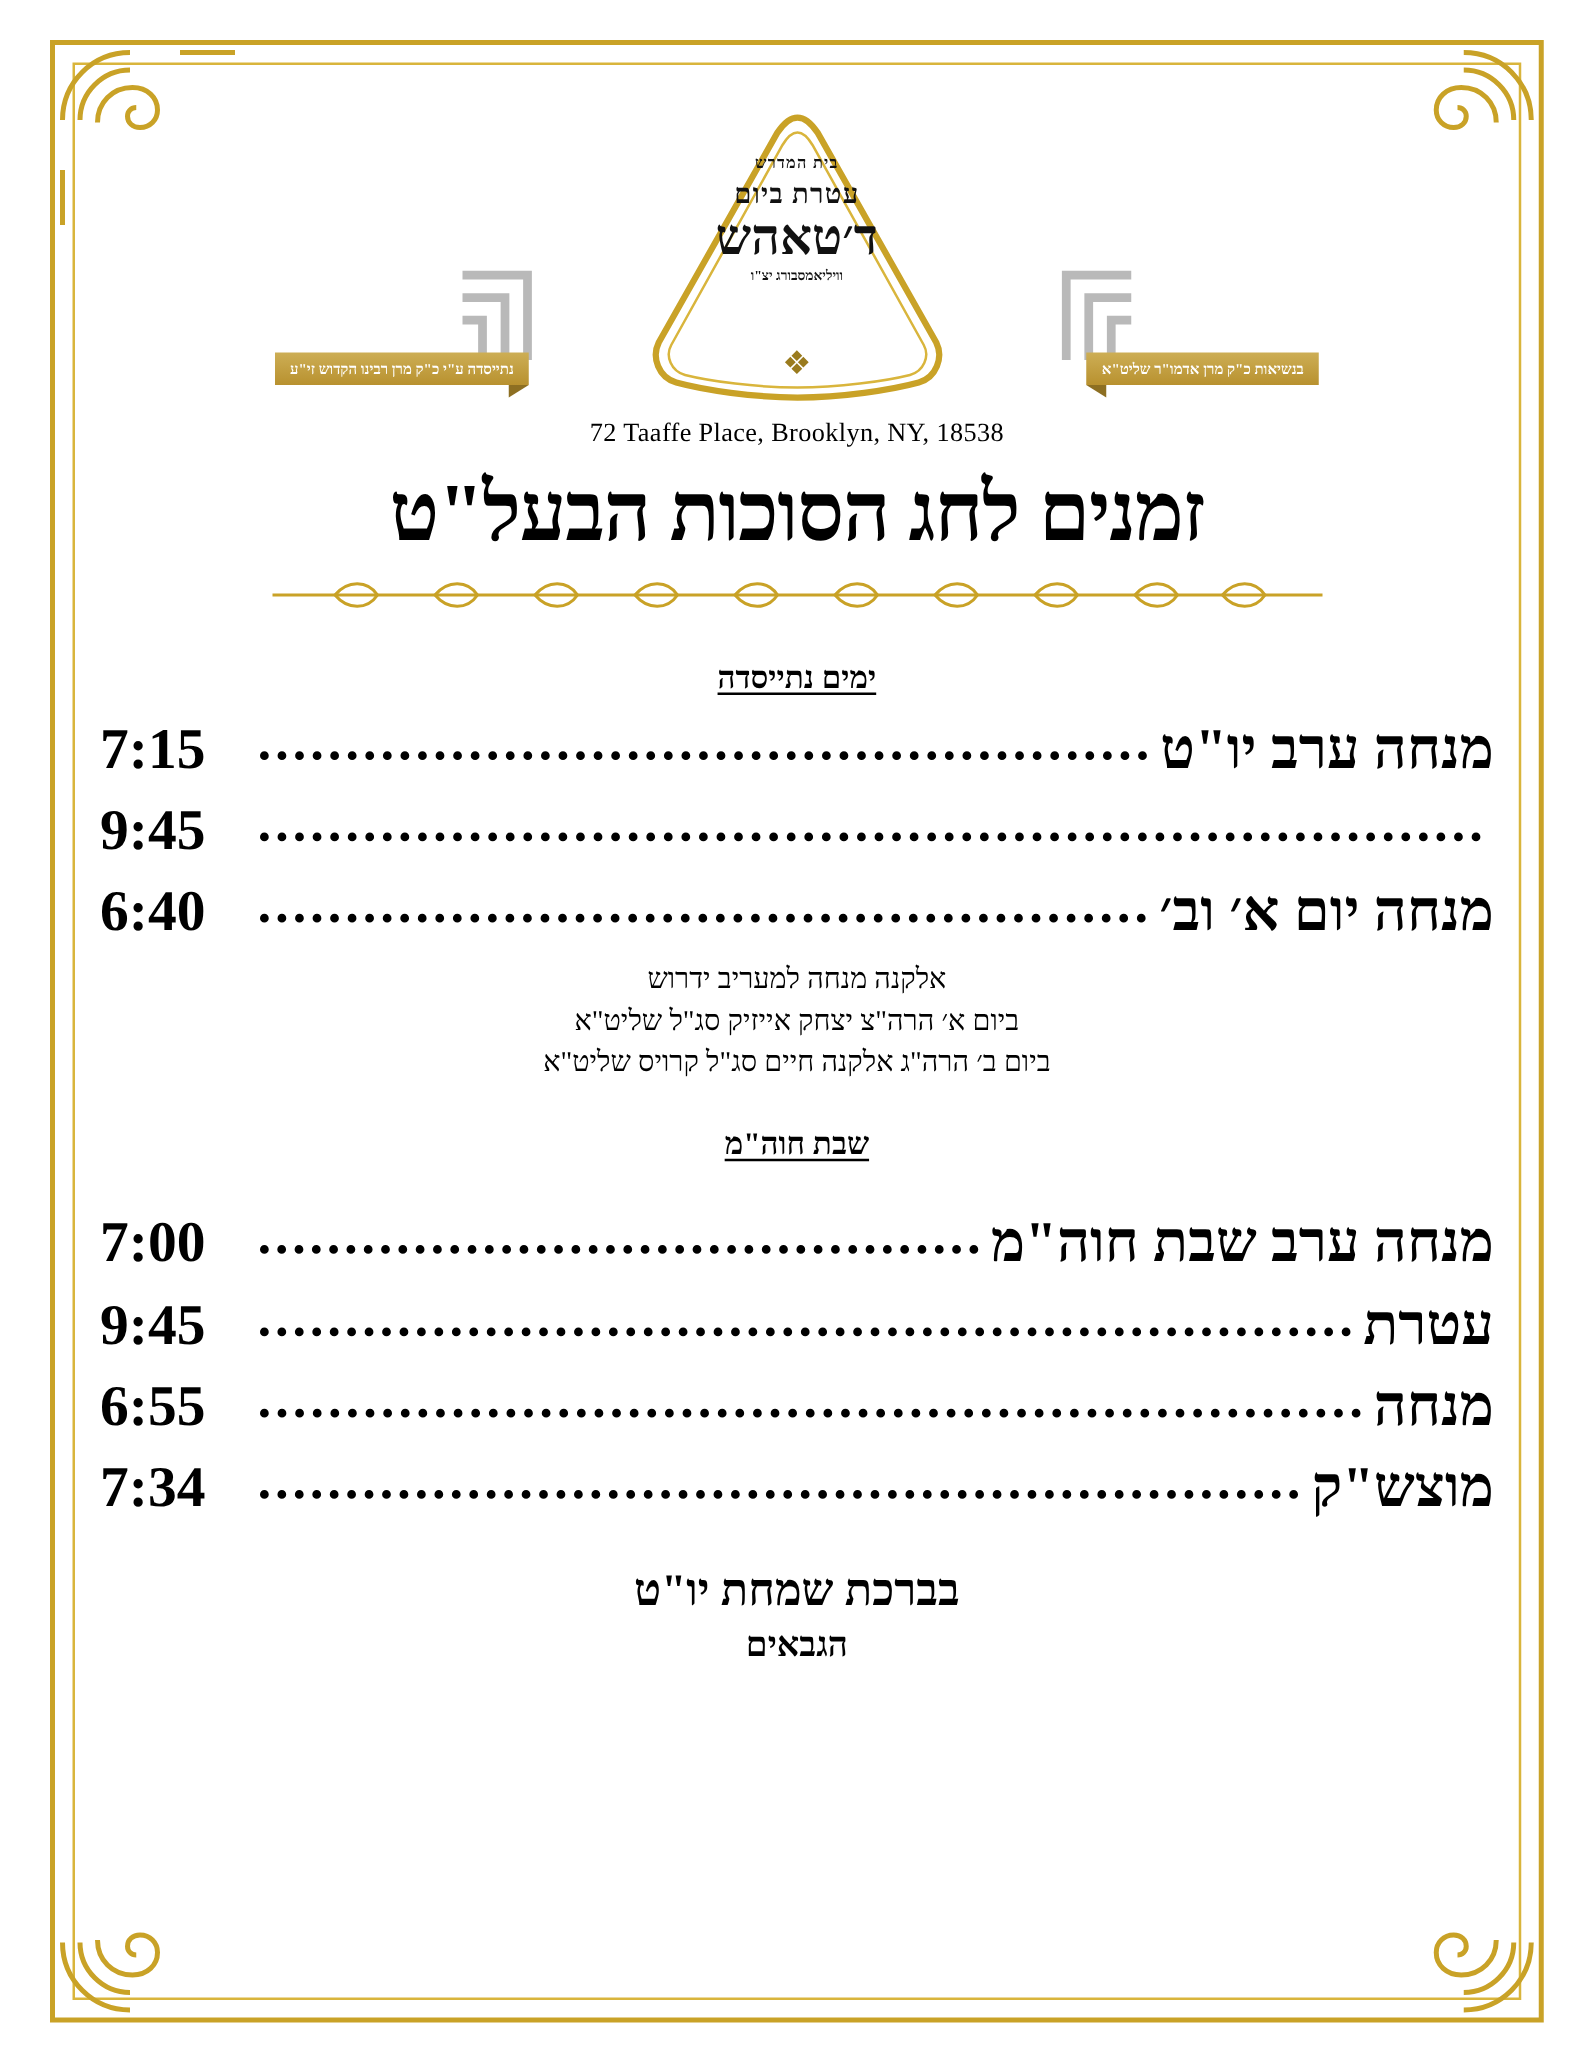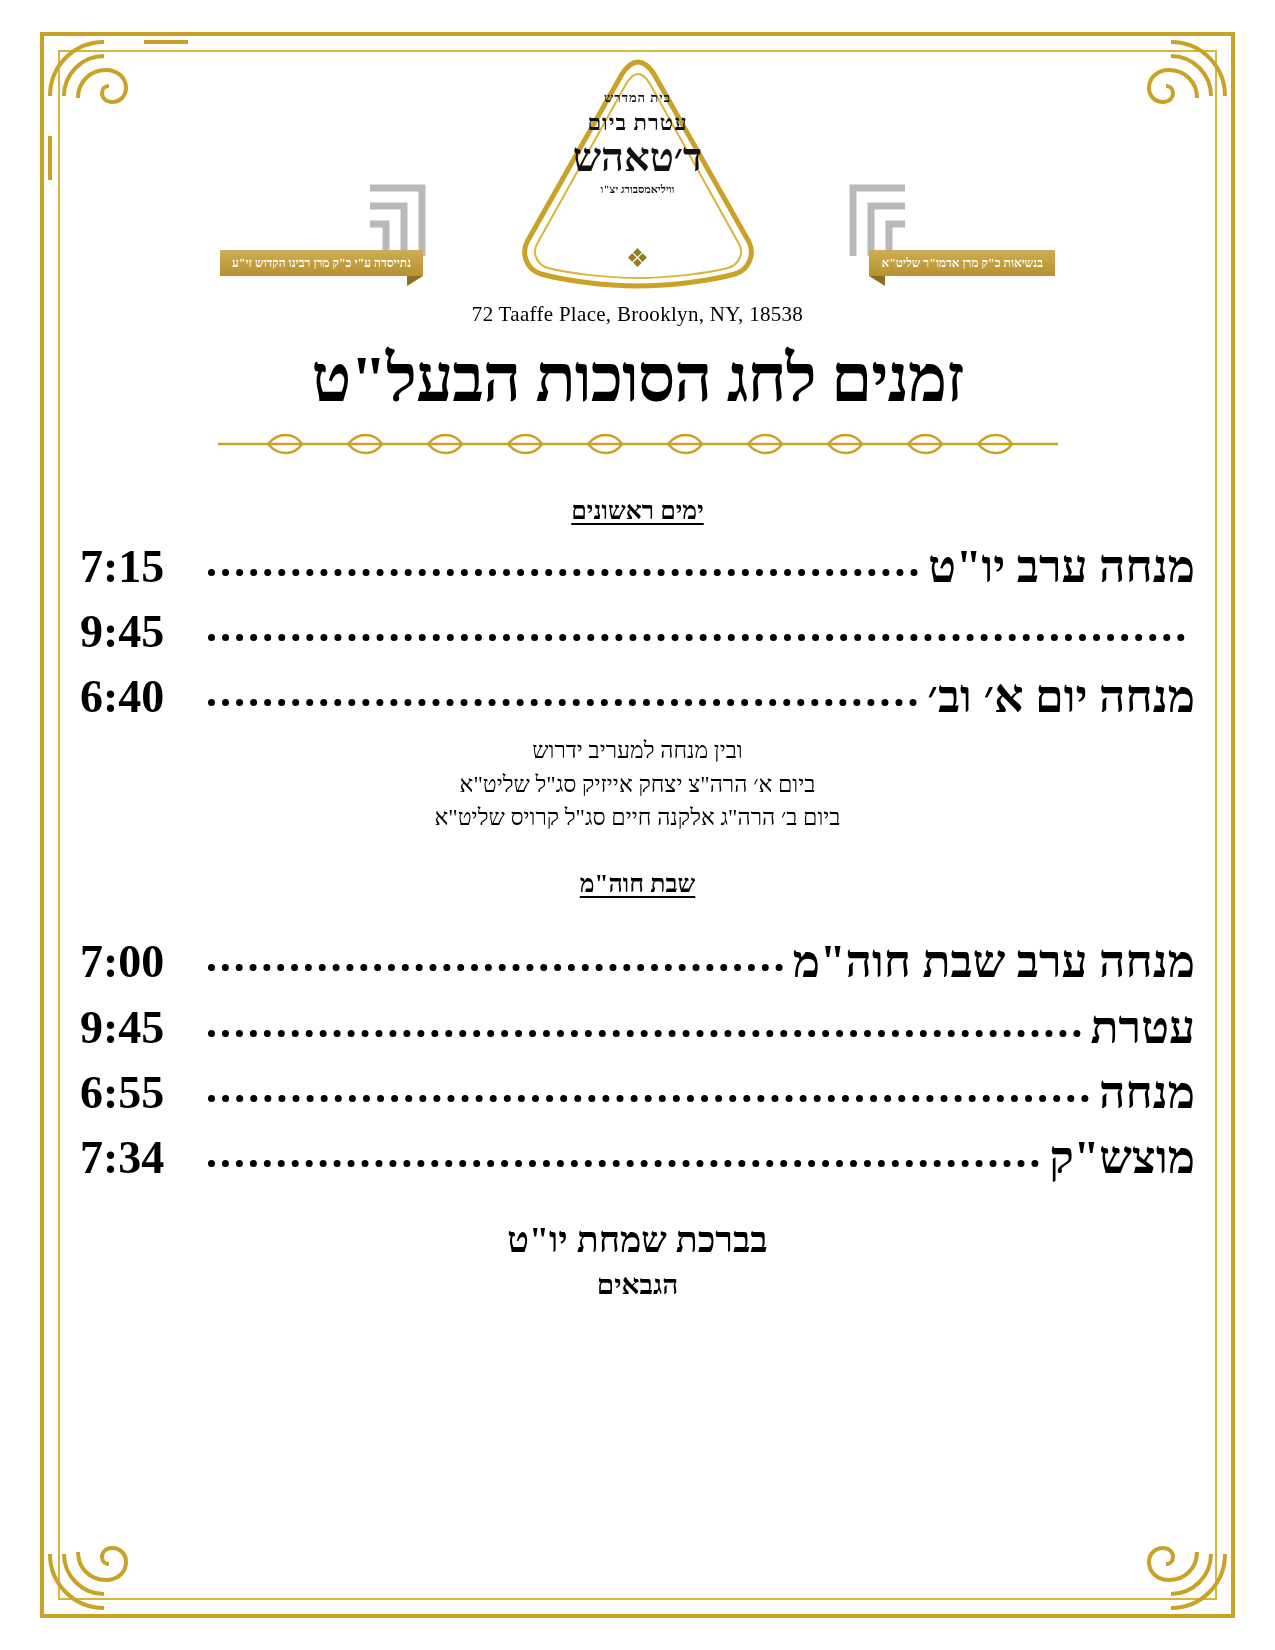--- a/index.html
+++ b/index.html
@@ -44,20 +44,21 @@
   .content {
     position: absolute;
     left: 80px; right: 80px; top: 50px;
     text-align: center;
   }
 
   
   .logo-row {
     position: relative;
     height: 250px;
+    margin-top: 32px;
   }
   .logo-badge {
     position: absolute;
     left: 50%;
     transform: translateX(-50%);
     top: 6px;
     width: 250px;
     height: 238px;
   }
   .logo-badge svg { width: 250px; height: 238px; display:block; }
@@ -305,39 +306,39 @@
         <path d="M460 17 c10 -12 26 -12 34 0 c-8 12 -24 12 -34 0 Z"></path>
         <path d="M540 17 c10 -12 26 -12 34 0 c-8 12 -24 12 -34 0 Z"></path>
         <path d="M620 17 c10 -12 26 -12 34 0 c-8 12 -24 12 -34 0 Z"></path>
         <path d="M700 17 c10 -12 26 -12 34 0 c-8 12 -24 12 -34 0 Z"></path>
         <path d="M770 17 c10 -12 26 -12 34 0 c-8 12 -24 12 -34 0 Z"></path>
       </g>
     </svg>
   </div>
 
   <div class="section">
-    <div class="section-head">ימים ראשונים</div>
+    <div class="section-head">ימים נתייסדה</div>
     <div class="rows">
       <div class="row">
         <span class="label">מנחה ערב יו"ט</span>
         <span class="dots"></span>
         <span class="time">7:15</span>
       </div>
       <div class="row">
         <span class="dots"></span>
         <span class="time">9:45</span>
       </div>
       <div class="row">
         <span class="label">מנחה יום א׳ וב׳</span>
         <span class="dots"></span>
         <span class="time">6:40</span>
       </div>
     </div>
     <div class="note">
-      <div>ובין מנחה למעריב ידרוש</div>
+      <div>אלקנה מנחה למעריב ידרוש</div>
       <div>ביום א׳ הרה"צ יצחק אייזיק סג"ל שליט"א</div>
       <div>ביום ב׳ הרה"ג אלקנה חיים סג"ל קרויס שליט"א</div>
     </div>
   </div>
 
   <div class="section">
     <div class="section-head">שבת חוה"מ</div>
     <div class="spacer-sm"></div>
     <div class="rows">
       <div class="row">

